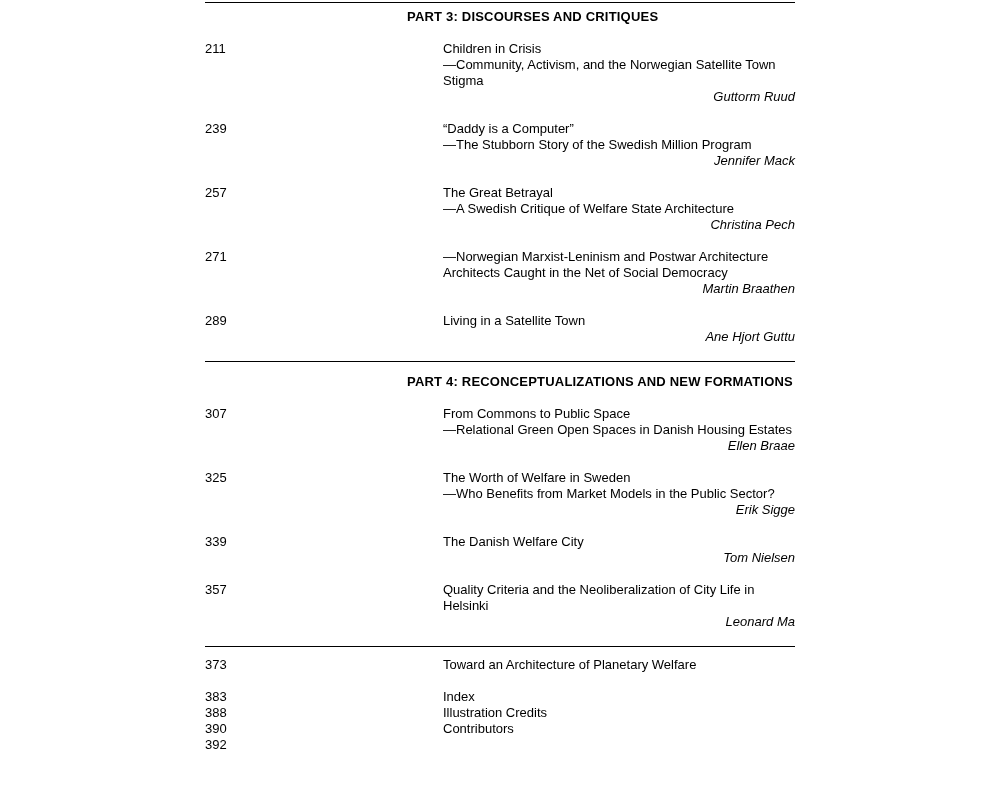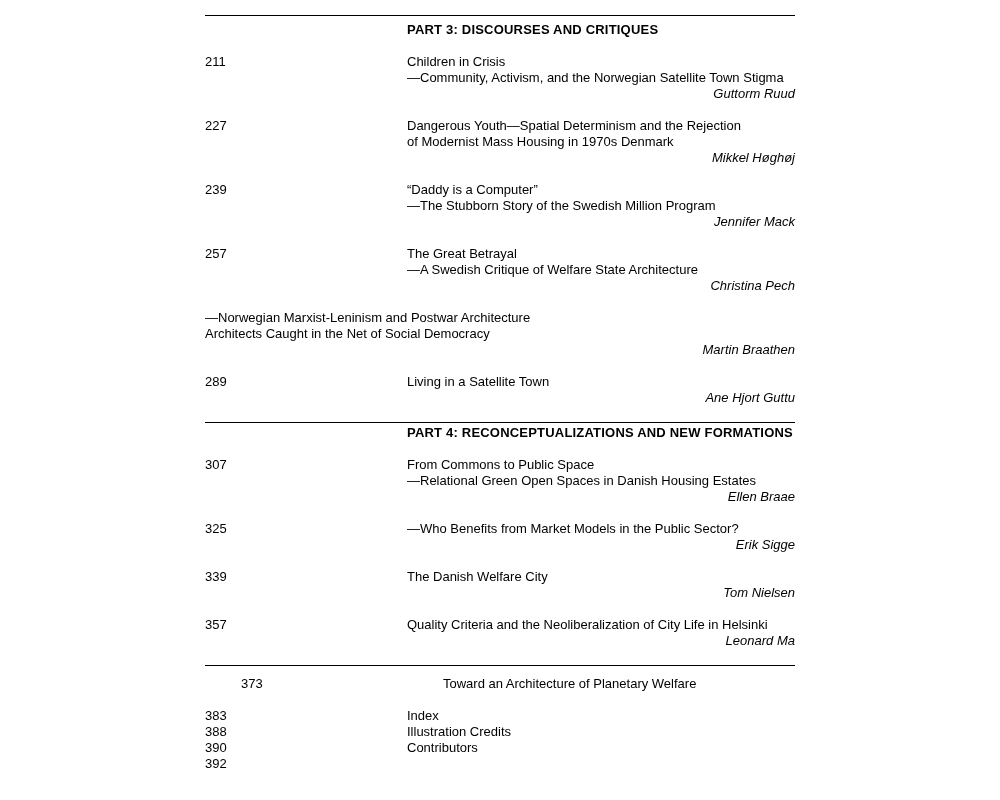--- a/index.html
+++ b/index.html
@@ -13,44 +13,44 @@
     height: 800px;
     overflow: hidden;
     font-family: "Liberation Sans", "DejaVu Sans", sans-serif;
     font-size: 13px;
     line-height: 16px;
     -webkit-font-smoothing: antialiased;
   }
   .toc {
     margin-left: 205px;
     width: 590px;
-    padding-top: 15px;
+    padding-top: 2px;
   }
   .rule {
     border-top: 1px solid #000;
     height: 0;
   }
   .part-heading {
     margin: 6px 0 16px 202px;
     font-weight: 700;
     letter-spacing: 0.2px;
   }
   .part-heading.after-rule {
-    margin-top: 2px;
+    margin-top: 12px;
   }
   .row {
     display: flex;
     margin-bottom: 16px;
+    gap: 36px;
   }
   .row.tight {
     margin-bottom: 0;
   }
   .row.after-rule {
     margin-top: 10px;
-    margin-left: 36px;
   }
   .num {
     width: 202px;
     flex: 0 0 202px;
   }
   .content {
     flex: 1 1 auto;
   }
   .author {
     font-style: italic;
@@ -68,48 +68,41 @@
 
   <div class="row">
     <div class="num">211</div>
     <div class="content">
       <div>Children in Crisis</div>
       <div>—Community, Activism, and the Norwegian Satellite Town Stigma</div>
       <div class="author">Guttorm Ruud</div>
     </div>
   </div>
 
-  <div class="row">
-    <div class="num">227</div>
-    <div class="content">
-      <div>Dangerous Youth—Spatial Determinism and the Rejection</div>
-      <div>of Modernist Mass Housing in 1970s Denmark</div>
-      <div class="author">Mikkel Høghøj</div>
-    </div>
-  </div>
 
   <div class="row">
     <div class="num">239</div>
     <div class="content">
       <div>“Daddy is a Computer”</div>
       <div>—The Stubborn Story of the Swedish Million Program</div>
       <div class="author">Jennifer Mack</div>
     </div>
   </div>
 
   <div class="row">
     <div class="num">257</div>
     <div class="content">
       <div>The Great Betrayal</div>
       <div>—A Swedish Critique of Welfare State Architecture</div>
       <div class="author">Christina Pech</div>
     </div>
   </div>
 
   <div class="row">
+    <div class="num">271</div>
     <div class="content">
       <div>—Norwegian Marxist-Leninism and Postwar Architecture</div>
       <div>Architects Caught in the Net of Social Democracy</div>
       <div class="author">Martin Braathen</div>
     </div>
   </div>
 
   <div class="row">
     <div class="num">289</div>
     <div class="content">
@@ -127,20 +120,21 @@
     <div class="content">
       <div>From Commons to Public Space</div>
       <div>—Relational Green Open Spaces in Danish Housing Estates</div>
       <div class="author">Ellen Braae</div>
     </div>
   </div>
 
   <div class="row">
     <div class="num">325</div>
     <div class="content">
+      <div>The Worth of Welfare in Sweden</div>
       <div>—Who Benefits from Market Models in the Public Sector?</div>
       <div class="author">Erik Sigge</div>
     </div>
   </div>
 
   <div class="row">
     <div class="num">339</div>
     <div class="content">
       <div>The Danish Welfare City</div>
       <div class="author">Tom Nielsen</div>

